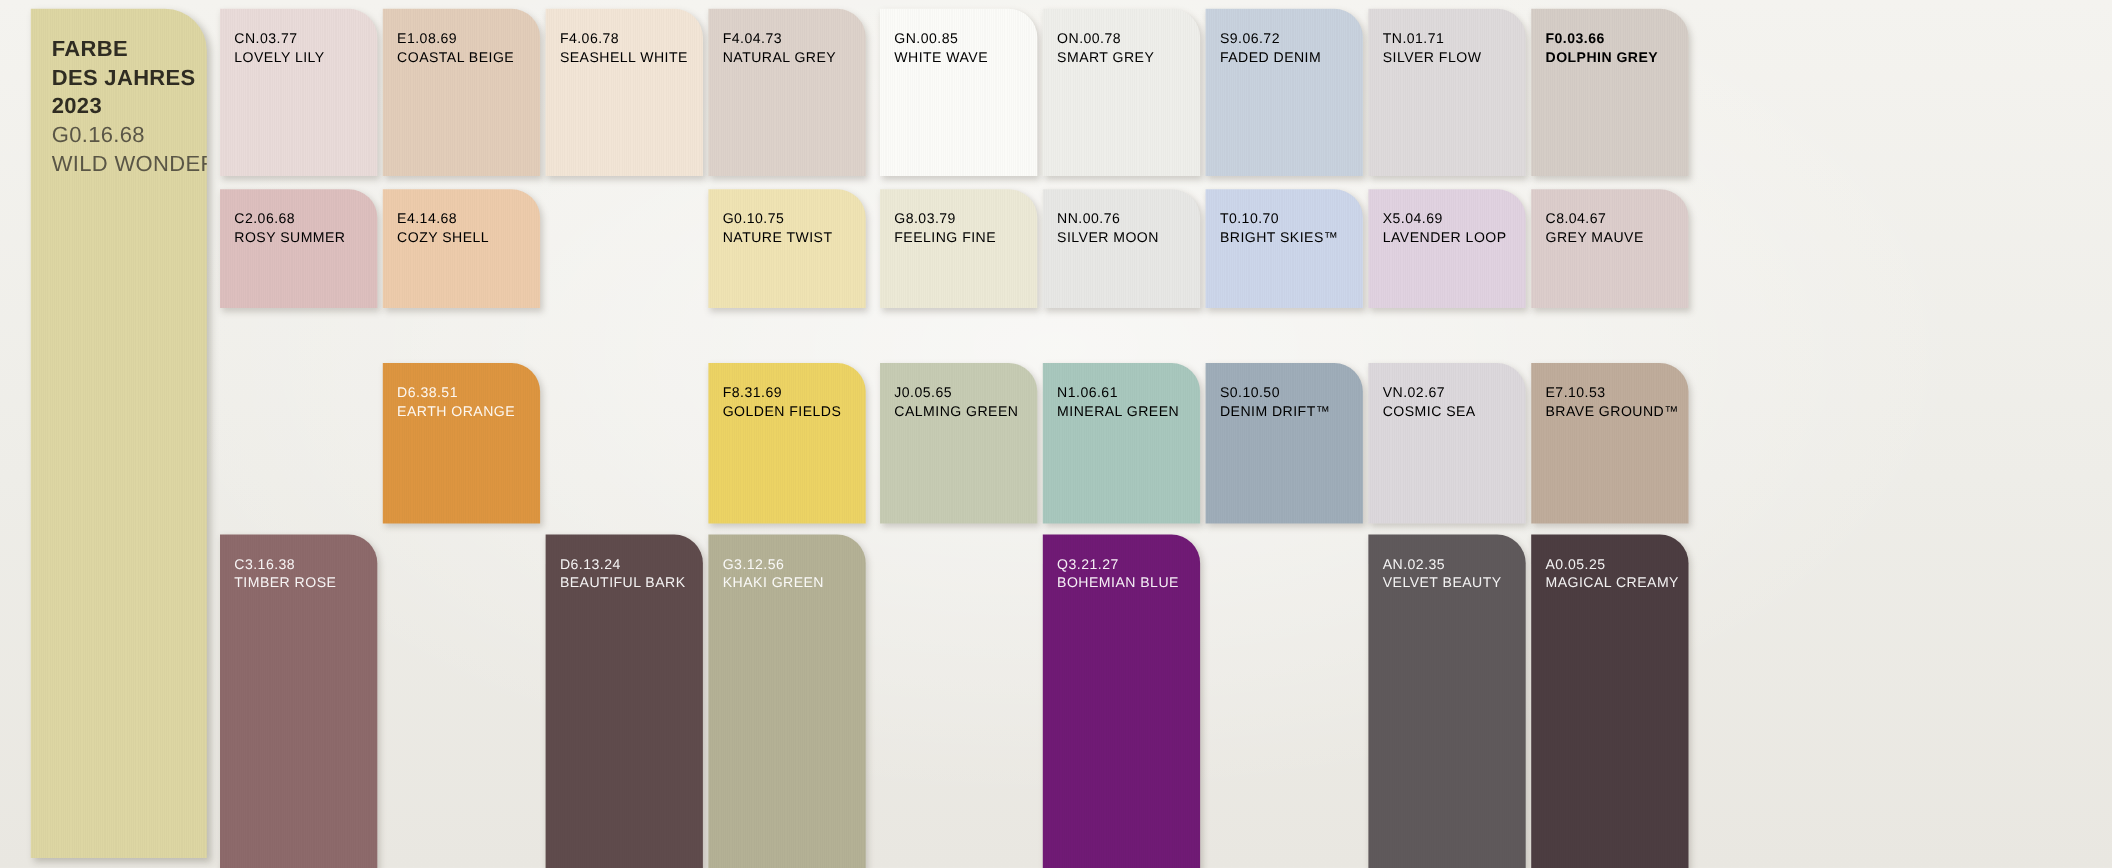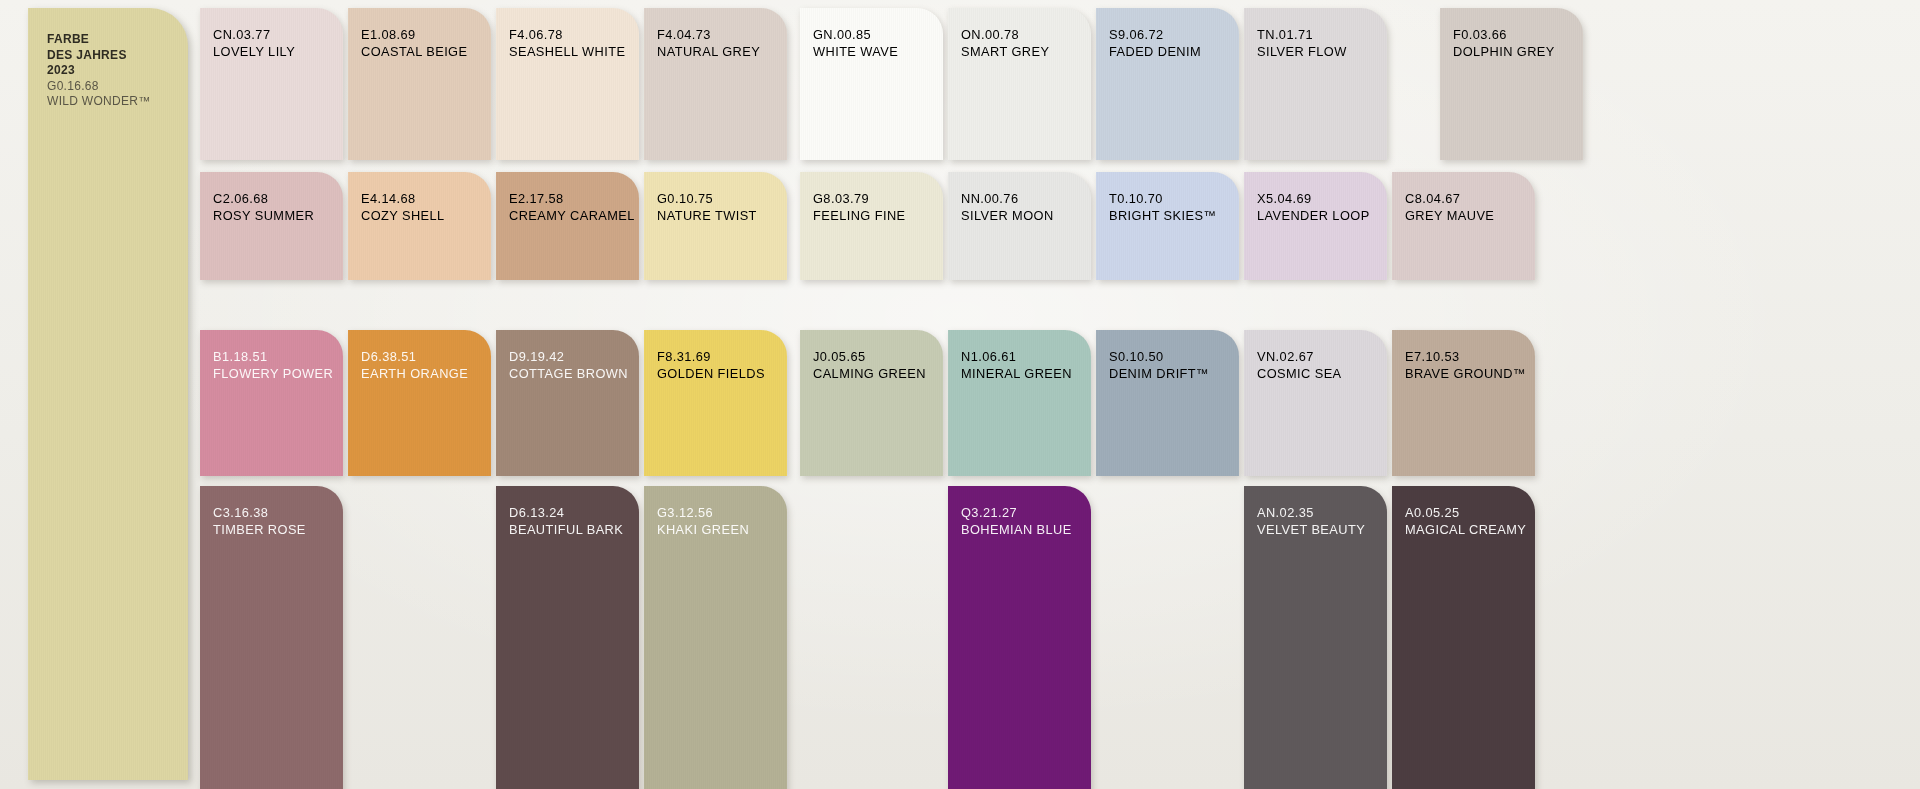--- a/index.html
+++ b/index.html
@@ -44,21 +44,21 @@
     mix-blend-mode: multiply;
     opacity: 0.5;
   }
   #hero .htext {
     position: absolute;
     left: 19px; top: 24px;
     line-height: 1.30;
   }
   #hero .hl {
     display: block;
-    font-size: 12px;
+    font-size: 20px;
     letter-spacing: 0.3px;
     color: #2f2c22;
     white-space: nowrap;
   }
   #hero .hl.b { font-weight: 700; }
   #hero .hl.s { font-weight: 400; color: #5a5646; }
 
   
   #grid {
     position: absolute;
@@ -176,21 +176,21 @@
             <span class="nm">FADED DENIM</span>
           </div>
         </div>
         <div class="sw light" style="left: 1044px; background: rgb(222, 218, 219);">
           <div class="tex"></div>
           <div class="lab">
             <span class="code">TN.01.71</span>
             <span class="nm">SILVER FLOW</span>
           </div>
         </div>
-        <div class="sw light" style="left: 1240px; background: rgb(213, 205, 198);">
+        <div class="sw light" style="left: 1192px; background: rgb(213, 205, 198); font-weight: bold;">
           <div class="tex"></div>
           <div class="lab">
             <span class="code">F0.03.66</span>
             <span class="nm">DOLPHIN GREY</span>
           </div>
         </div>
       </div>
       <div class="row r1">
         <div class="sw light" style="left: 0px; background: rgb(221, 191, 190);">
           <div class="tex"></div>
@@ -199,27 +199,20 @@
             <span class="nm">ROSY SUMMER</span>
           </div>
         </div>
         <div class="sw light" style="left: 148px; background: rgb(237, 203, 171);">
           <div class="tex"></div>
           <div class="lab">
             <span class="code">E4.14.68</span>
             <span class="nm">COZY SHELL</span>
           </div>
         </div>
-        <div class="sw light" style="left: 296px; background: rgb(206, 167, 135);">
-          <div class="tex"></div>
-          <div class="lab">
-            <span class="code">E2.17.58</span>
-            <span class="nm">CREAMY CARAMEL</span>
-          </div>
-        </div>
         <div class="sw light" style="left: 444px; background: rgb(239, 227, 179);">
           <div class="tex"></div>
           <div class="lab">
             <span class="code">G0.10.75</span>
             <span class="nm">NATURE TWIST</span>
           </div>
         </div>
         <div class="sw light" style="left: 600px; background: rgb(236, 233, 214);">
           <div class="tex"></div>
           <div class="lab">
@@ -250,39 +243,25 @@
         </div>
         <div class="sw light" style="left: 1192px; background: rgb(220, 205, 203);">
           <div class="tex"></div>
           <div class="lab">
             <span class="code">C8.04.67</span>
             <span class="nm">GREY MAUVE</span>
           </div>
         </div>
       </div>
       <div class="row r2">
-        <div class="sw dark" style="left: 0px; background: rgb(213, 140, 160);">
-          <div class="tex"></div>
-          <div class="lab">
-            <span class="code">B1.18.51</span>
-            <span class="nm">FLOWERY POWER</span>
-          </div>
-        </div>
         <div class="sw dark" style="left: 148px; background: rgb(221, 149, 64);">
           <div class="tex"></div>
           <div class="lab">
             <span class="code">D6.38.51</span>
             <span class="nm">EARTH ORANGE</span>
-          </div>
-        </div>
-        <div class="sw dark" style="left: 296px; background: rgb(161, 136, 119);">
-          <div class="tex"></div>
-          <div class="lab">
-            <span class="code">D9.19.42</span>
-            <span class="nm">COTTAGE BROWN</span>
           </div>
         </div>
         <div class="sw light" style="left: 444px; background: rgb(236, 211, 100);">
           <div class="tex"></div>
           <div class="lab">
             <span class="code">F8.31.69</span>
             <span class="nm">GOLDEN FIELDS</span>
           </div>
         </div>
         <div class="sw light" style="left: 600px; background: rgb(198, 203, 179);">

